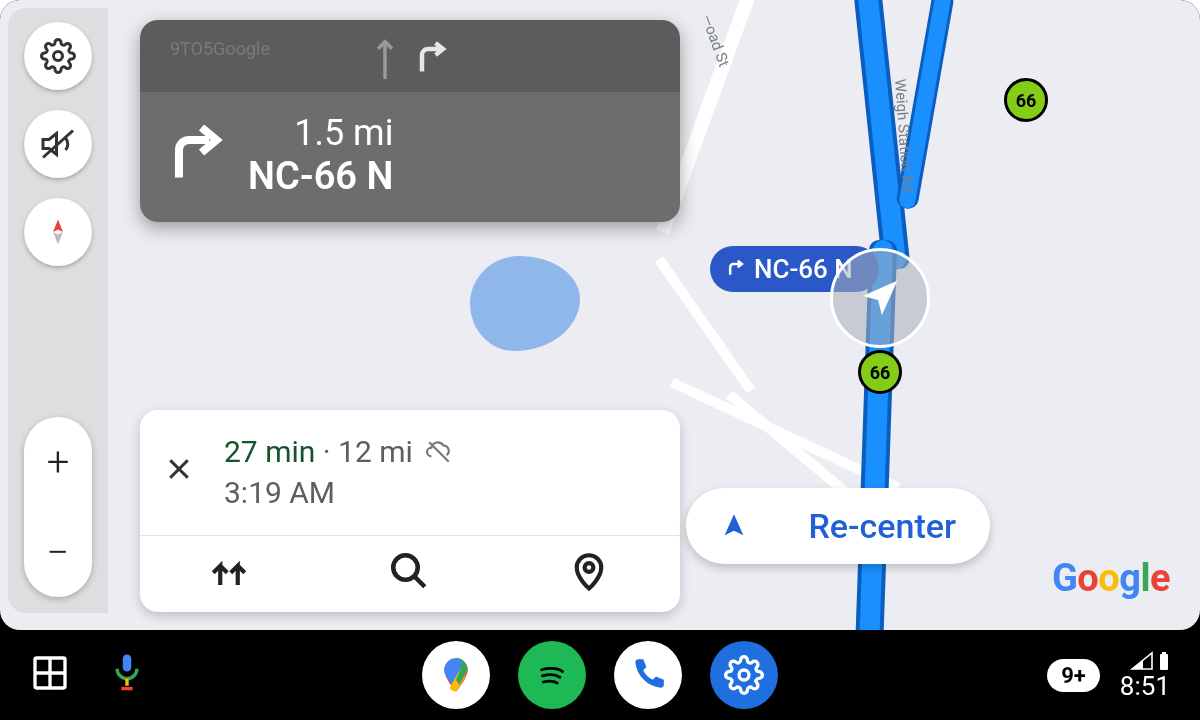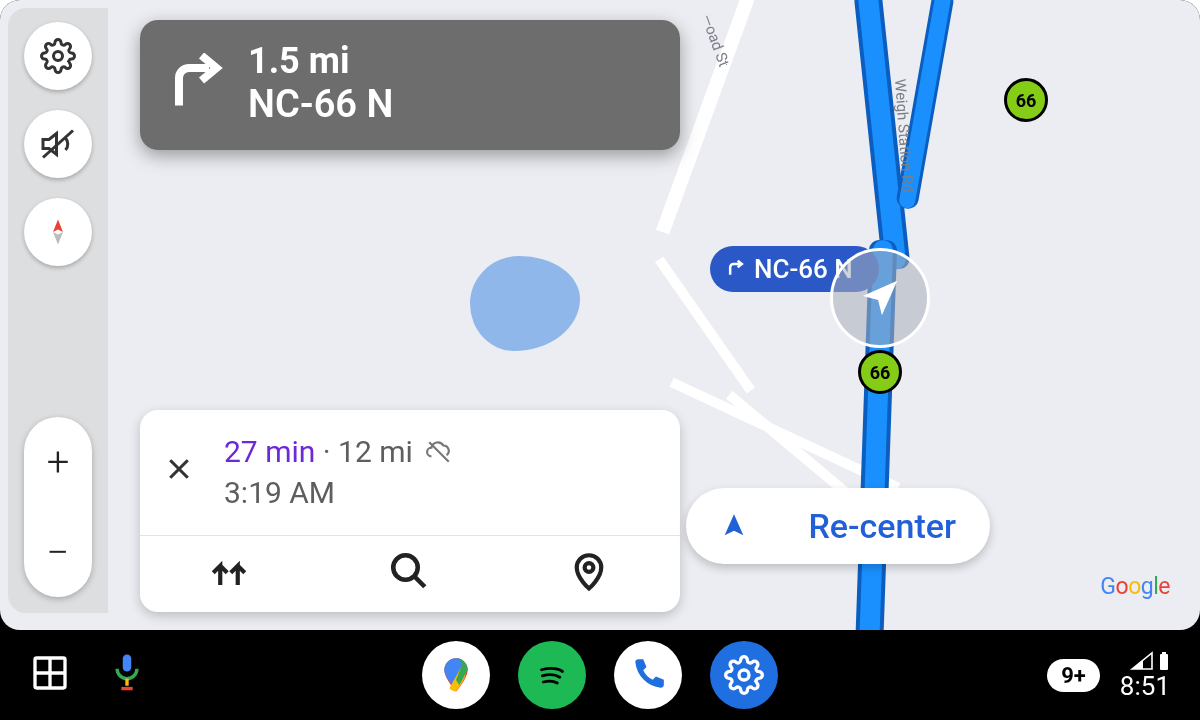--- a/index.html
+++ b/index.html
@@ -12,33 +12,33 @@
   .road-minor { position: absolute; background: #fff; }
   .left-rail { position: absolute; left: 8px; top: 8px; width: 100px; height: 605px; background: #dddedf; border-top-left-radius: 18px; border-bottom-left-radius:18px; display:flex; flex-direction:column; align-items:center; padding-top:14px; }
   .rail-btn { width: 68px; height: 68px; border-radius: 50%; background:#fff; box-shadow:0 2px 4px rgba(0,0,0,0.25); margin-bottom: 20px; display:flex; align-items:center; justify-content:center; color:#3a3a3a; }
   .zoom-pill { margin-top:auto; margin-bottom:16px; width:68px; height:180px; border-radius:34px; background:#fff; box-shadow:0 2px 6px rgba(0,0,0,0.25); display:flex; flex-direction:column; align-items:center; justify-content:space-around; }
   .zoom-pill div { font-size:40px; color:#222; font-weight:300; }
   .nav-card { position:absolute; left:140px; top:20px; width:540px; border-radius:18px; overflow:hidden; box-shadow:0 6px 18px rgba(0,0,0,0.35); }
   .nav-top { background:#5c5c5c; padding:12px 30px 8px; display:flex; align-items:center; justify-content:center; gap:14px; }
   .nav-bottom { background:#6d6d6d; padding:20px 24px 24px; display:flex; align-items:center; gap:24px; }
   .nav-bottom .turn { color:#fff; }
   .nav-txt { color:#fff; }
-  .nav-dist { font-size:36px; font-weight:700; }
+  .nav-dist { font-size:36px; font-weight:400;text-align:right; }
   .nav-road { font-size:38px; font-weight:600; }
   .watermark { position:absolute; left:30px; top:18px; color:#7a7a7a; font-size:18px; }
   .eta-card { position:absolute; left:140px; bottom:18px; width:540px; background:#fff; border-radius:18px; box-shadow:0 4px 12px rgba(0,0,0,0.2); }
   .eta-top { display:flex; align-items:center; padding:22px 24px; gap:30px; border-bottom:1px solid #e3e3e3;}
   .eta-close { font-size:32px; color:#333; }
   .eta-text { font-size:30px; color:#5e5e5e; line-height:1.35; }
-  .eta-text .dark { color:#6d28d9; }
+  .eta-text .dark { color:#14532d; }
   .eta-actions { display:flex; justify-content:space-around; padding:14px 0 18px; }
   .eta-actions .act { width:44px; height:44px; }
   .recenter { position:absolute; right:210px; bottom:66px; background:#fff; border-radius:40px; padding:18px 34px; box-shadow:0 4px 10px rgba(0,0,0,0.2); display:flex; align-items:center; gap:16px; }
   .recenter span { color:#2160d6; font-size:34px; font-weight:500;margin-left:44px; }
-  .attribution { position:absolute; right:30px; bottom:30px; font-size:23px; font-weight:400; letter-spacing:-0.5px; }
+  .attribution { position:absolute; right:30px; bottom:30px; font-size:38px; font-weight:700; letter-spacing:-0.5px; }
   .attribution .gB{color:#4285F4}.attribution .gR{color:#EA4335}.attribution .gY{color:#FBBC05}.attribution .gG{color:#34A853}
   .route-pill { position:absolute; left:710px; top:246px; background:#2a59c7; color:#fff; border-radius:26px; padding:8px 26px 8px 16px; font-size:26px; font-weight:500; display:flex; align-items:center; gap:8px;}
   .vehicle { position:absolute; left:830px; top:248px; width:100px; height:100px; border-radius:50%; background:rgba(170,175,185,0.55); border:3px solid #fff; display:flex; align-items:center; justify-content:center;}
   .shield { position:absolute; width:44px; height:44px; border-radius:50%; background:#84cc16; border:3px solid #000; display:flex; align-items:center; justify-content:center; font-size:18px; font-weight:700;}
   .bottom-bar { position:absolute; left:0; bottom:0; width:1200px; height:90px; background:#000; display:flex; align-items:center; padding:0 30px; }
   .bb-left { display:flex; align-items:center; gap:40px; }
   .bb-center { position:absolute; left:50%; transform:translateX(-50%); display:flex; gap:28px; }
   .bb-right { margin-left:auto; display:flex; align-items:center; gap:20px; color:#fff; }
   .app-icon { width:68px; height:68px; border-radius:50%; background:#fff; display:flex; align-items:center; justify-content:center; }
   .notif-badge { background:#fff; color:#000; border-radius:20px; padding:4px 14px; font-size:22px; font-weight:700;}
@@ -110,20 +110,31 @@
             <path d="M12 22l-4-10 4 2 4-2z" fill="#bcbcbc"></path>
           </svg>
       </div>
       <div class="zoom-pill">
         <div>+</div>
         <div>−</div>
       </div>
     </div>
 
     <div class="nav-card">
+      <div class="nav-top" style="position:relative;">
+        <span class="watermark">9TO5Google</span>
+        <svg width="28" height="52" viewBox="0 0 24 40" stroke="#9a9a9a" stroke-width="3" fill="none">
+            <path d="M12 38V6"></path>
+            <path d="M6 12l6-6 6 6"></path>
+          </svg>
+        <svg width="36" height="36" viewBox="0 0 24 24" stroke="#e6e6e6" stroke-width="3" fill="none">
+            <path d="M6 21V10a4 4 0 014-4h8"></path>
+            <path d="M15 2l5 4-5 4"></path>
+          </svg>
+      </div>
       <div class="nav-bottom">
         <svg class="turn" width="60" height="60" viewBox="0 0 24 24" stroke="#fff" stroke-width="3.2" fill="none">
             <path d="M6 21V10a4 4 0 014-4h8"></path>
             <path d="M15 1l6 5-6 5"></path>
           </svg>
         <div class="nav-txt">
           <div class="nav-dist">1.5 mi</div>
           <div class="nav-road">NC-66 N</div>
         </div>
       </div>

